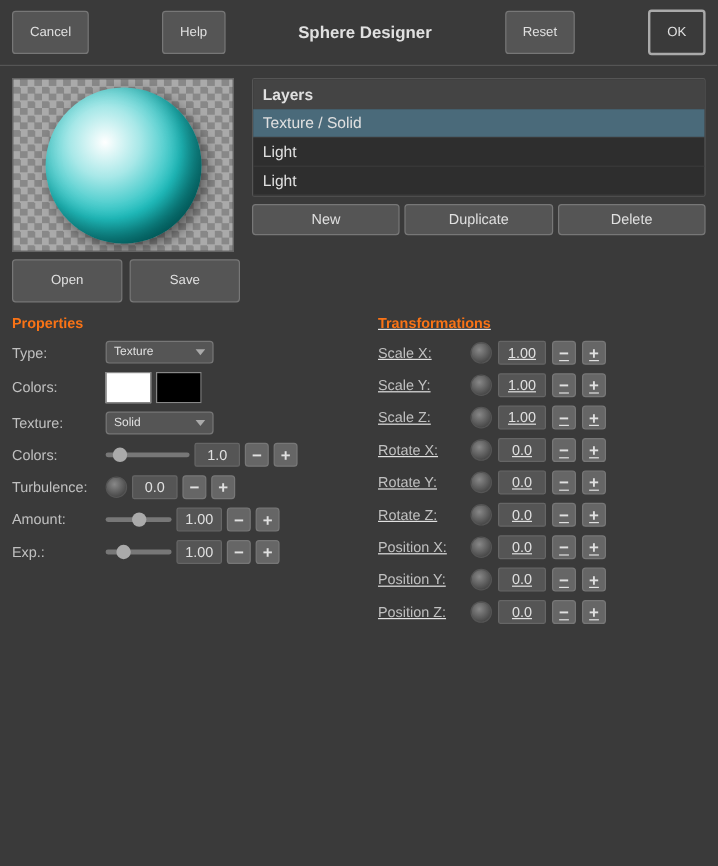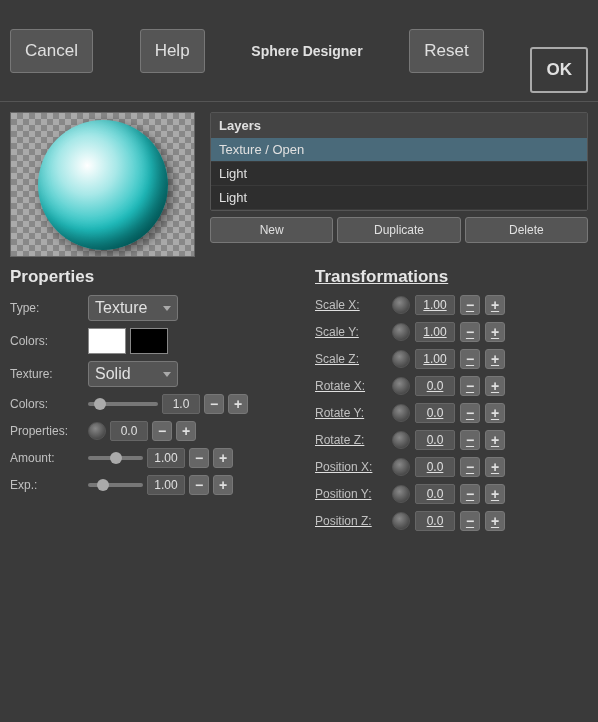--- a/index.html
+++ b/index.html
@@ -27,27 +27,26 @@
       font-weight: bold;
       color: #e0e0e0;
     }
     .btn {
       background: #555;
       color: #e0e0e0;
       border: 1px solid #777;
       border-radius: 3px;
       padding: 11px 14px;
       cursor: pointer;
-      font-size: 17px;
+      font-size: 11px;
     }
     .btn-ok {
       background: #3a3a3a;
       border: 2px solid #aaa;
-      font-weight: bold;
-      margin-top: 39px;
+      font-weight: normal;
     }
 
     
     .main {
       display: flex;
       padding: 10px;
       gap: 10px;
     }
 
     
@@ -131,23 +130,23 @@
       gap: 10px;
     }
 
     
     .properties-panel {
       width: 295px;
       flex-shrink: 0;
     }
     .section-title {
       font-weight: bold;
-      font-size: 17px;
+      font-size: 12px;
       margin-bottom: 8px;
-      color: #e5e5e5;
+      color: #f97316;
     }
     .prop-row {
       display: flex;
       align-items: center;
       margin-bottom: 7px;
       gap: 6px;
     }
     .prop-label {
       width: 72px;
       font-size: 12px;
@@ -159,21 +158,21 @@
       align-items: center;
       gap: 4px;
       flex: 1;
     }
     .dropdown {
       background: #555;
       border: 1px solid #777;
       border-radius: 3px;
       color: #e0e0e0;
       padding: 3px 6px;
-      font-size: 16px;
+      font-size: 10px;
       display: flex;
       align-items: center;
       justify-content: space-between;
       cursor: pointer;
       min-width: 90px;
     }
     .dropdown-arrow {
       width: 0; height: 0;
       border-left: 4px solid transparent;
       border-right: 4px solid transparent;
@@ -286,27 +285,31 @@
   <button class="btn">Reset</button>
   <button class="btn btn-ok">OK</button>
 </div>
 
 <div class="main">
 
   <div class="left-panel">
     <div class="preview-box">
       <div class="sphere-preview"></div>
     </div>
+    <div class="btn-row">
+      <button class="btn">Open</button>
+      <button class="btn">Save</button>
+    </div>
   </div>
 
   <div class="right-panel">
     <div class="layers-panel">
       <div class="layers-header">Layers</div>
       <div class="layer-item selected">
-        <span>Texture / Open</span>
+        <span>Texture / Solid</span>
       </div>
       <div class="layer-item">
         <span>Light</span>
       </div>
       <div class="layer-item">
         <span>Light</span>
       </div>
     </div>
     <div class="layer-btn-row">
       <button class="btn">New</button>
@@ -353,21 +356,21 @@
       <span class="prop-label">Colors:</span>
       <div class="slider-row">
         <input type="range" min="0" max="10" value="1" style="">
         <input class="num-value" type="text" value="1.0" style="">
         <div class="spin-btn">−</div>
         <div class="spin-btn">+</div>
       </div>
     </div>
 
     <div class="prop-row">
-      <span class="prop-label">Properties:</span>
+      <span class="prop-label">Turbulence:</span>
       <div class="slider-row">
         <div class="knob"></div>
         <input class="num-value" type="text" value="0.0" style="">
         <div class="spin-btn">−</div>
         <div class="spin-btn">+</div>
       </div>
     </div>
 
     <div class="prop-row">
       <span class="prop-label">Amount:</span>

